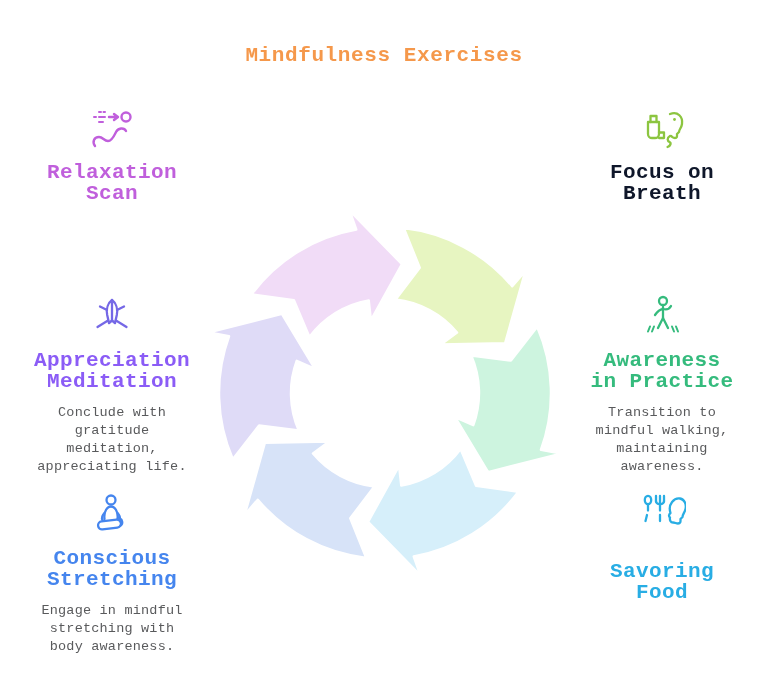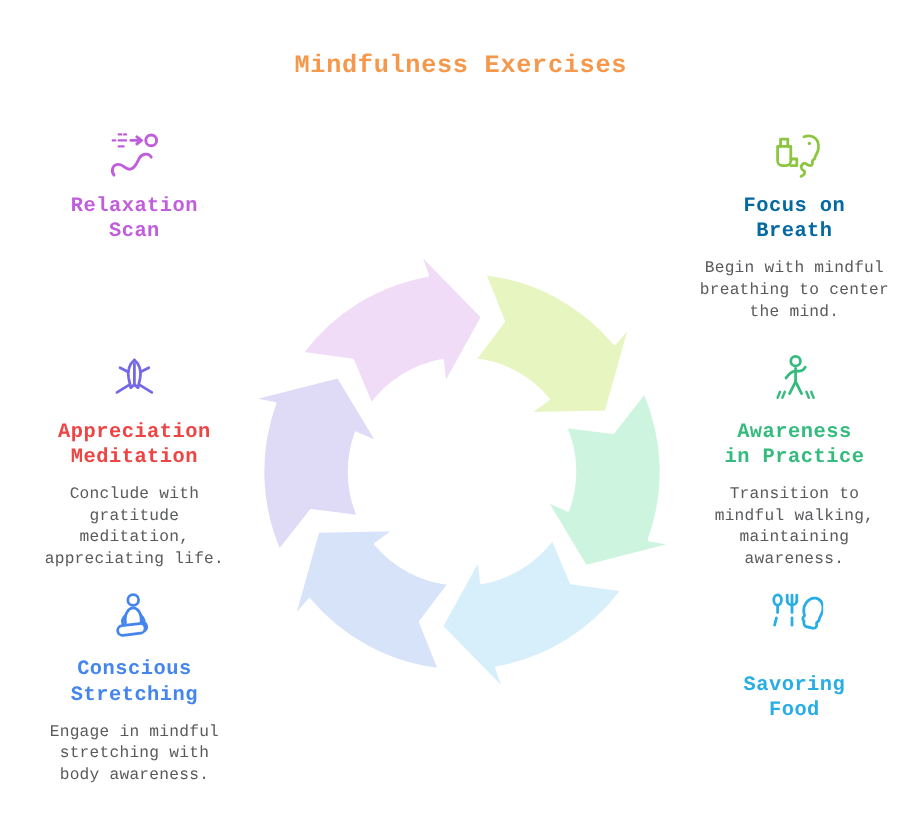--- a/index.html
+++ b/index.html
@@ -18,21 +18,21 @@
   .item{position:absolute;width:180px;text-align:center;}
   .col-left{left:22px;}
   .col-right{left:572px;}
   .row1{top:106px;}
   .row2{top:294px;}
   .row3{top:492px;}
   .icon{height:46px;display:flex;align-items:center;justify-content:center;}
   .icon svg{display:block;}
   .heading{
     margin:10px 0 0 0;
-    font-size:17px;font-weight:700;line-height:21px;
+    font-size:21px;font-weight:700;line-height:21px;
     letter-spacing:0.4px;white-space:pre-line;
   }
   .desc{
     margin:12px 0 0 0;
     font-size:13.5px;line-height:18px;letter-spacing:0.2px;
     color:#595a5c;white-space:pre-line;
   }
   .cycle{position:absolute;left:195px;top:203px;}
 </style>
 </head>
@@ -68,41 +68,38 @@
     <div class="icon" style="color: rgb(140, 197, 64);">
       <svg width="48" height="48" viewBox="0 0 48 48" fill="none" stroke="currentColor" stroke-width="2.3" stroke-linecap="round" stroke-linejoin="round">
         <path d="M10 17 L10 29 C10 31.2 11.8 33 14 33 L17 33 C19.2 33 21 31.2 21 29 L21 17 Z"></path>
         <path d="M12.5 17 L12.5 11 L18.5 11 L18.5 17"></path>
         <path d="M21 27.5 L26 27.5 L26 33 L21 33"></path>
         <path d="M32 9 C40 6 45 12 44 19 C43.5 23 41 24.5 41 27 L39 29 C39 31 39.5 33 37 33 C35 33 34.5 32 33 31"></path>
         <circle cx="36.5" cy="14.5" r="1.4" fill="currentColor" stroke="none"></circle>
         <path d="M32 31 C28.5 33 29.5 36 31.5 37 C33.5 38 32.5 41 29.5 42"></path>
       </svg>
     </div>
-    <h3 class="heading" style="color: #0369a1;">Focus on
+    <h3 class="heading" style="color: #0f172a;">Focus on
 Breath</h3>
-    <p class="desc">Begin with mindful
-breathing to center
-the mind.</p>
   </div>
 
   <div class="item col-left row2">
     <div class="icon" style="color: rgb(117, 104, 230);">
       <svg width="48" height="48" viewBox="0 0 48 48" fill="none" stroke="currentColor" stroke-width="2.3" stroke-linecap="round" stroke-linejoin="round">
         <path d="M24 7 C20 10 18 16 19.2 22 L21 30"></path>
         <path d="M24 7 C28 10 30 16 28.8 22 L27 30"></path>
         <path d="M24 10 L24 28"></path>
         <path d="M21 30 L24 27.5 L27 30"></path>
         <path d="M19 17 L12 13.5"></path>
         <path d="M29 17 L36 13.5"></path>
         <path d="M20 27.5 L9.5 34"></path>
         <path d="M28 27.5 L38.5 34"></path>
       </svg>
     </div>
-    <h3 class="heading" style="color: #ef4444;">Appreciation
+    <h3 class="heading" style="color: #8b5cf6;">Appreciation
 Meditation</h3>
     <p class="desc">Conclude with
 gratitude
 meditation,
 appreciating life.</p>
   </div>
 
   <div class="item col-right row2">
     <div class="icon" style="color: rgb(53, 187, 125);">
       <svg width="48" height="48" viewBox="0 0 48 48" fill="none" stroke="currentColor" stroke-width="2.3" stroke-linecap="round" stroke-linejoin="round">

